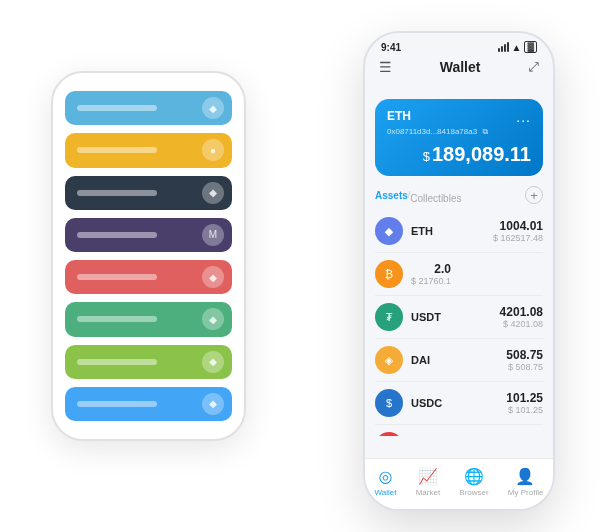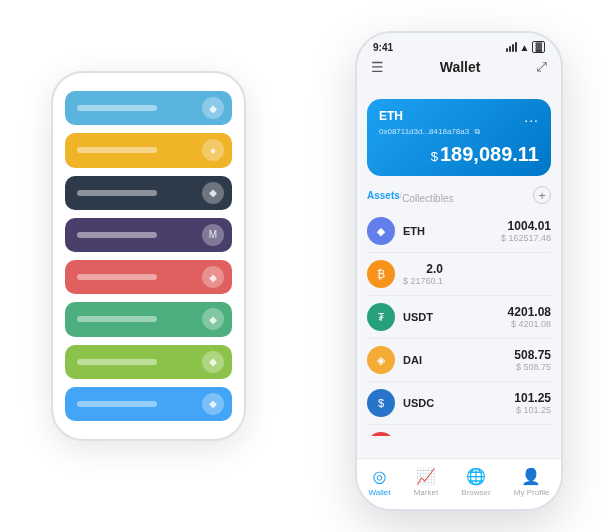--- a/index.html
+++ b/index.html
@@ -71,23 +71,23 @@
       display: flex;
       align-items: center;
       justify-content: center;
       font-size: 10px;
       color: rgba(255,255,255,0.8);
     }
 
     
     .front-phone {
       position: absolute;
-      right: 28px;
+      right: 36px;
       top: 20px;
-      width: 208px;
+      width: 192px;
       height: 480px;
       background: #f5f6fa;
       border-radius: 36px;
       border: 2px solid #dde0e8;
       box-shadow: 0 16px 48px rgba(0,0,0,0.15);
       overflow: hidden;
       z-index: 2;
       display: flex;
       flex-direction: column;
     }

